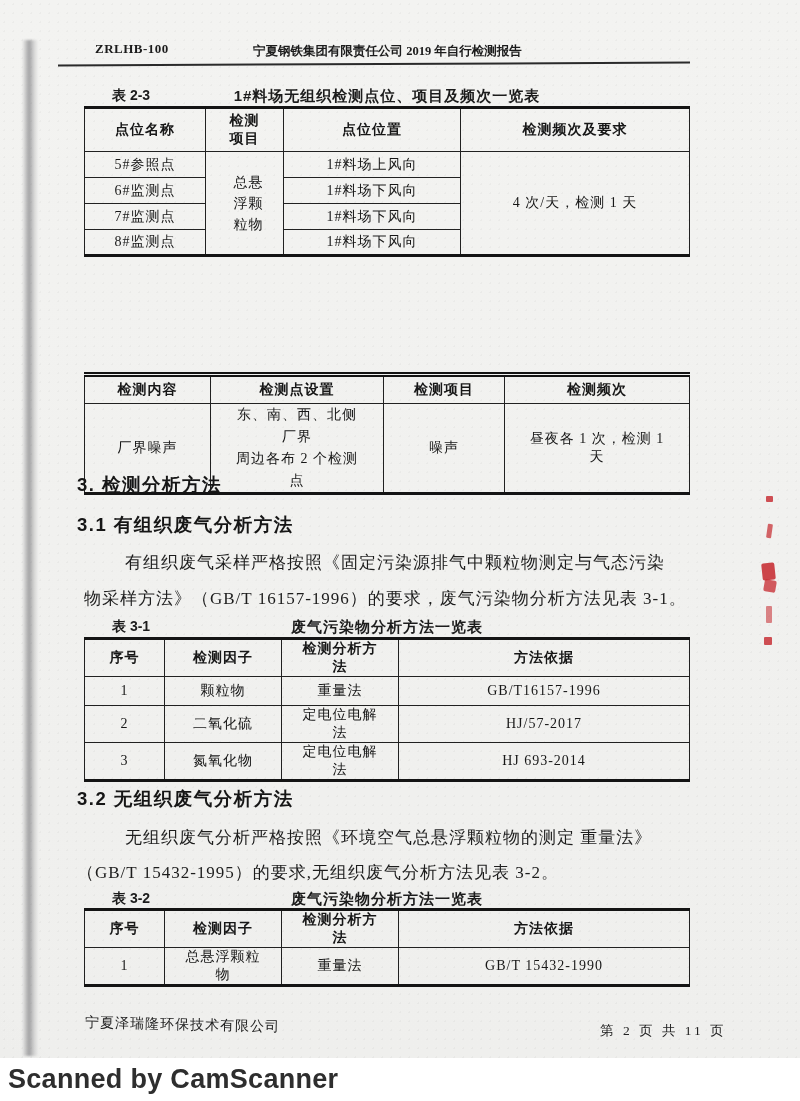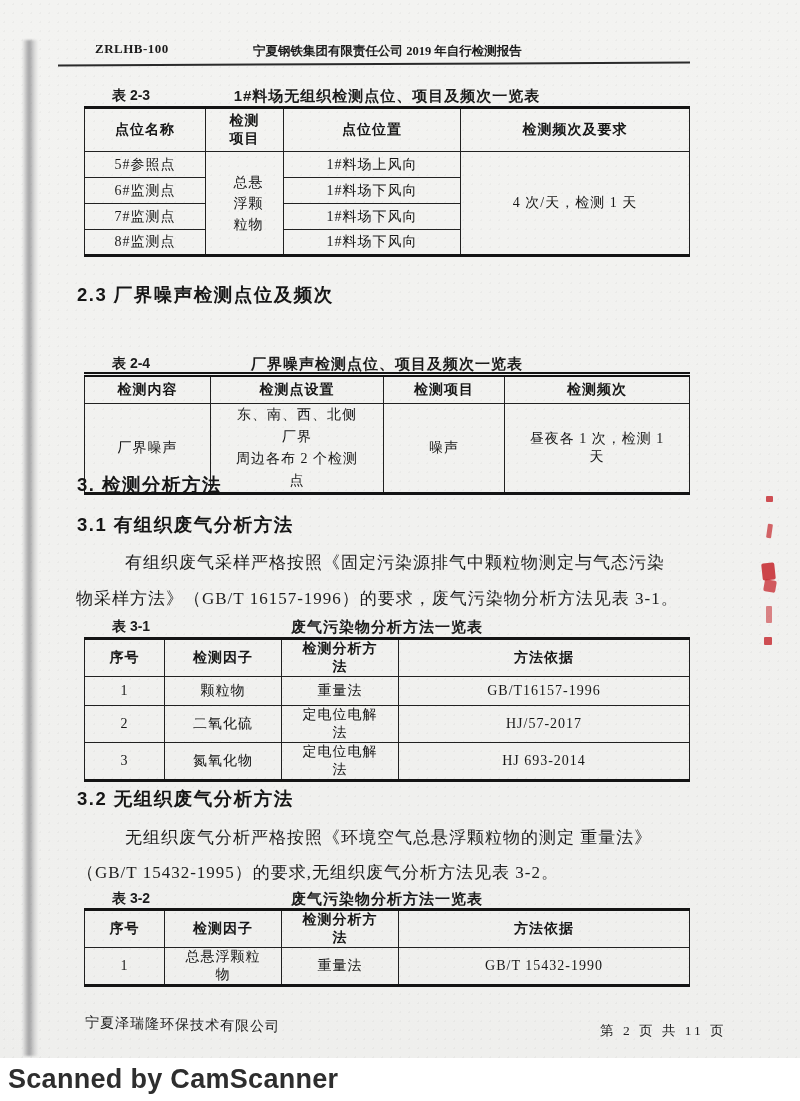--- a/index.html
+++ b/index.html
@@ -123,26 +123,21 @@
           <td>7#监测点</td>
           <td>1#料场下风向</td>
         </tr>
         <tr>
           <td>8#监测点</td>
           <td>1#料场下风向</td>
         </tr>
       </tbody>
     </table>
 
-    <div class="h-num" style="top:282px;">2.3 厂界噪声检测点位及频次</div>
-
-    <div class="caption" style="top:355px;">
-      <span class="cap-label">表 2-4</span>
-      <span class="cap-title">厂界噪声检测点位、项目及频次一览表</span>
-    </div>
+
 
     <table class="tbl t24" style="top:372px;">
       <colgroup>
           <col style="width:126px">
           <col style="width:173px">
           <col style="width:121px">
           <col>
         </colgroup>
       <thead>
         <tr>
@@ -161,21 +156,21 @@
           </td>
           <td>噪声</td>
           <td>昼夜各 1 次，检测 1 天</td>
         </tr>
       </tbody>
     </table>
 
     <div class="h-num" style="top:472px;">3.  检测分析方法</div>
     <div class="h-num" style="top:512px;">3.1 有组织废气分析方法</div>
     <div class="para" style="left:125px; top:551px;">有组织废气采样严格按照《固定污染源排气中颗粒物测定与气态污染</div>
-    <div class="para" style="left:76px; top:587px;">物采样方法》（GB/T 16157-1996）的要求，废气污染物分析方法见表 3-1。</div>
+    <div class="para" style="left:84px; top:587px;">物采样方法》（GB/T 16157-1996）的要求，废气污染物分析方法见表 3-1。</div>
 
     <div class="caption" style="top:618px;">
       <span class="cap-label">表 3-1</span>
       <span class="cap-title">废气污染物分析方法一览表</span>
     </div>
 
     <table class="tbl t3x t31" style="top:637px;">
       <colgroup>
           <col style="width:80px">
           <col style="width:117px">

